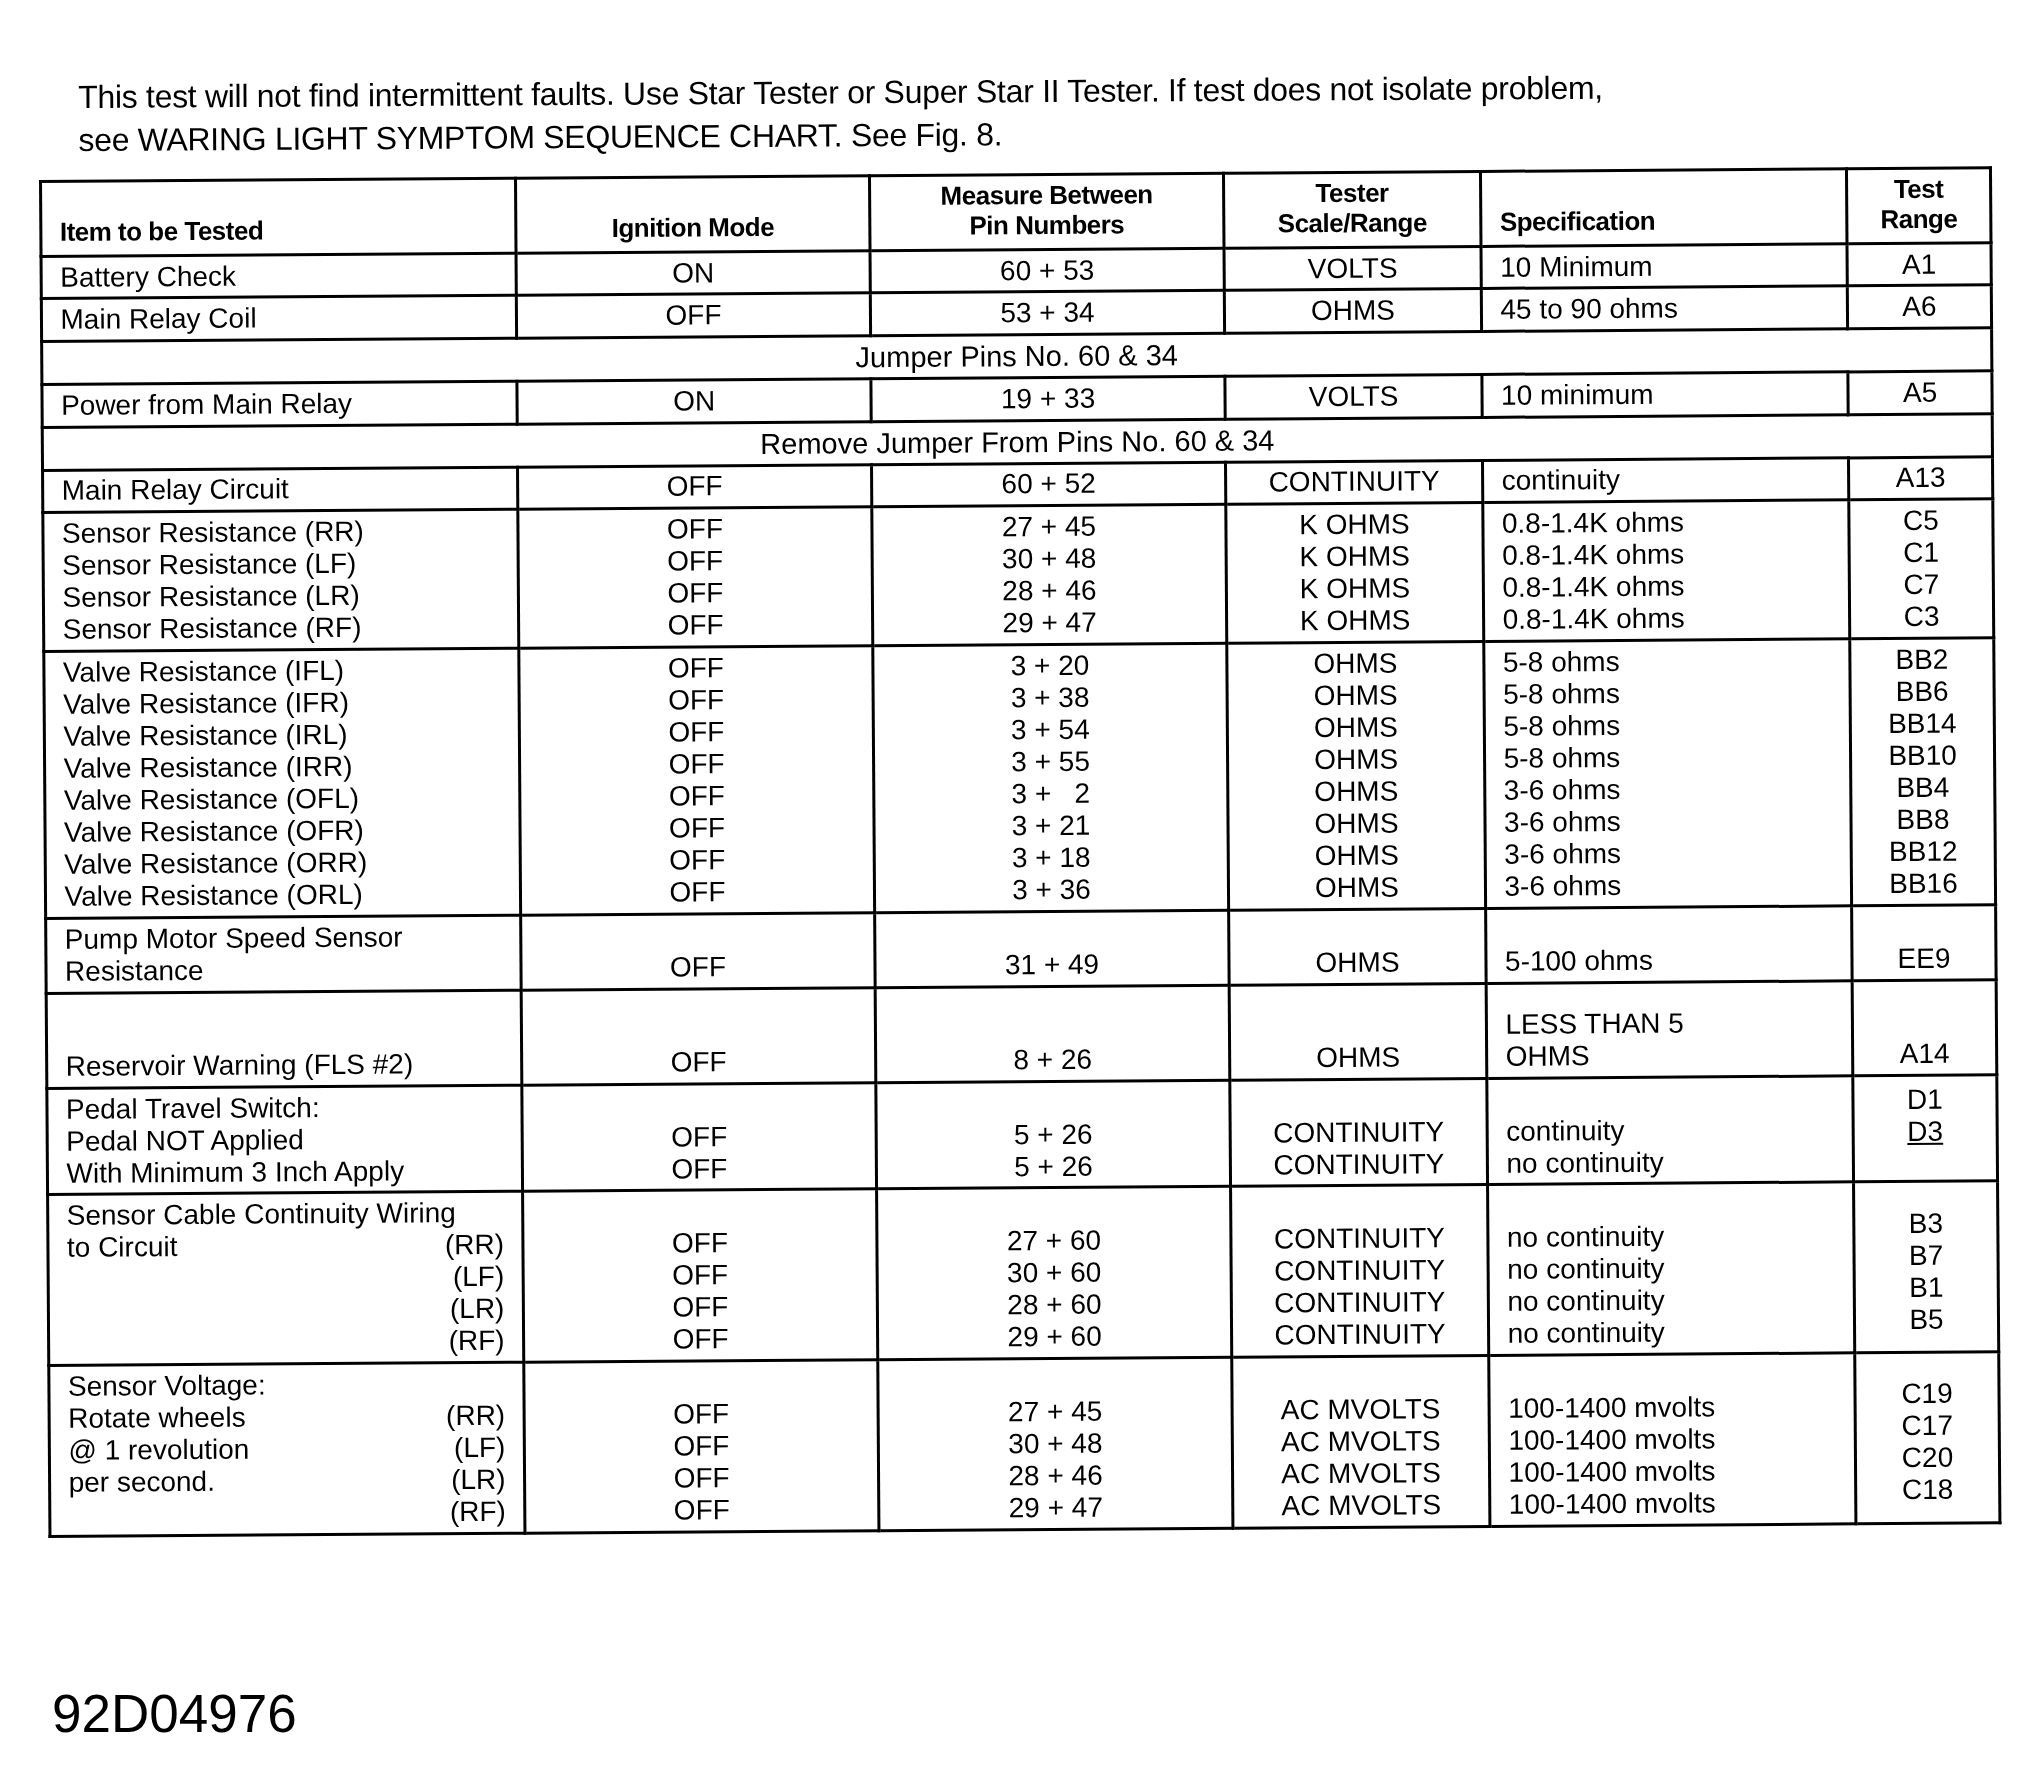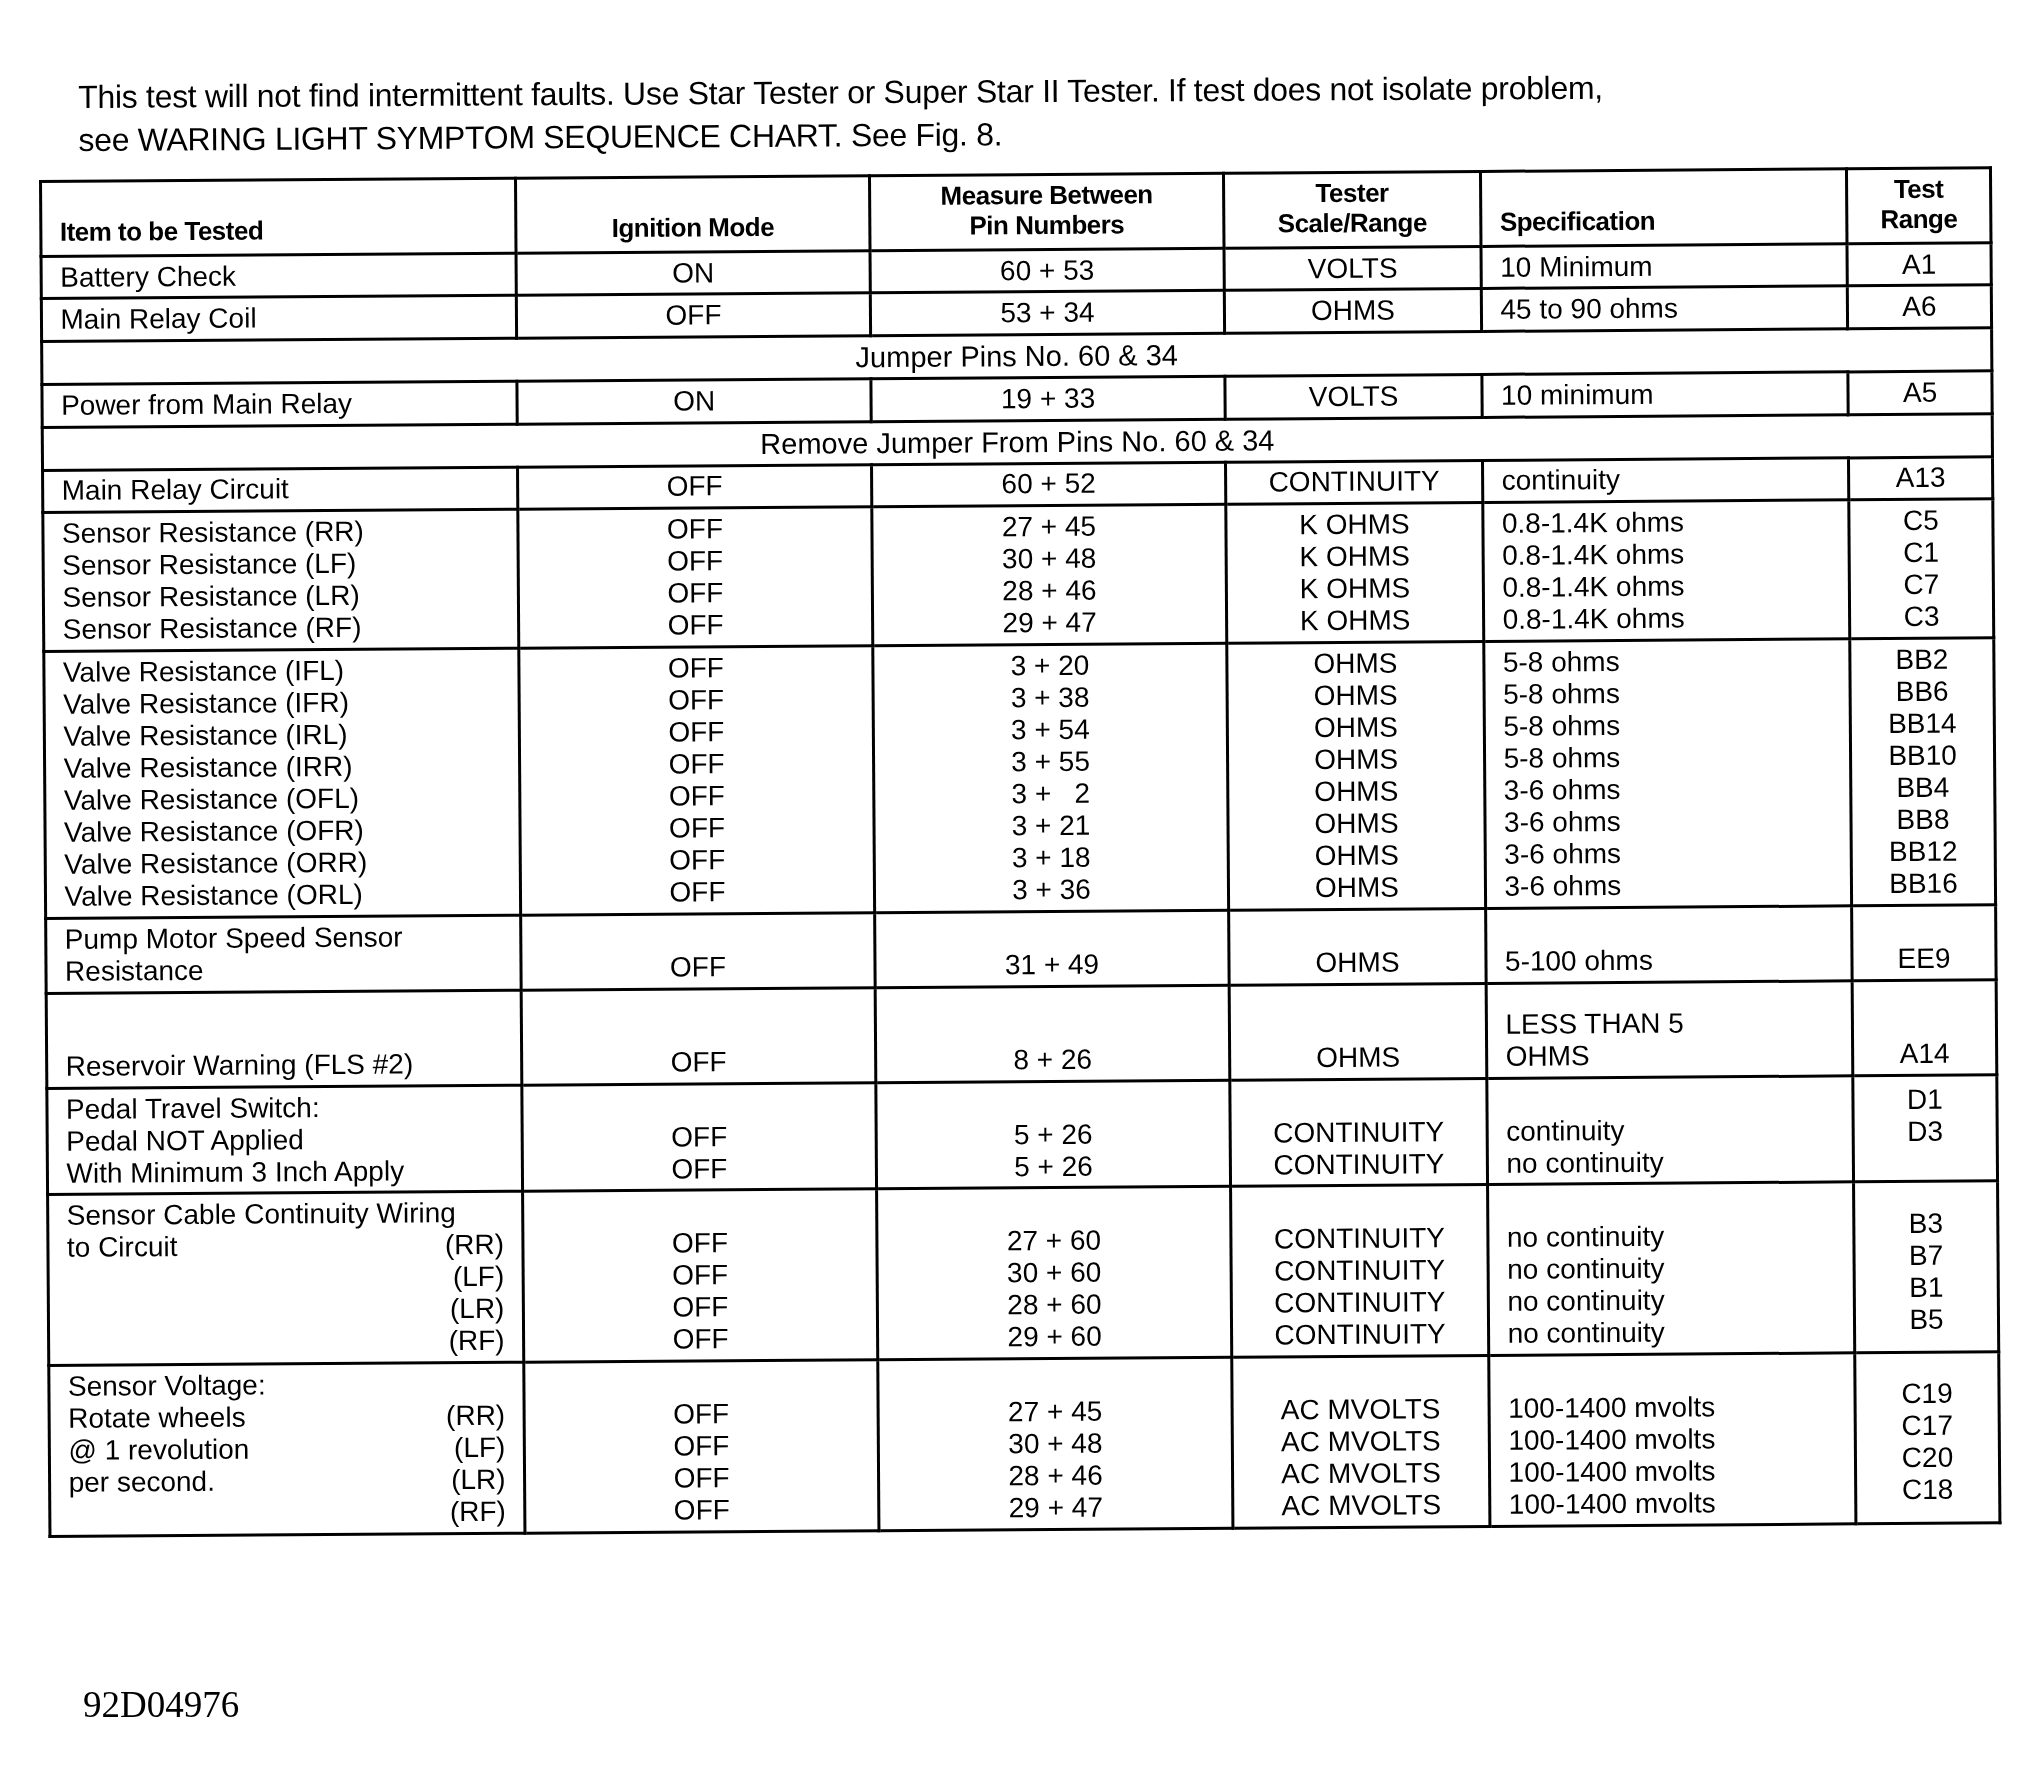--- a/index.html
+++ b/index.html
@@ -33,24 +33,24 @@
   col.c5 { width: 366px; }
   col.c6 { width: 144px; }
   .left { text-align: left; }
   .center { text-align: center; }
   .note-row td { text-align: center; padding: 9.7px 0 7.8px 0; font-size: 29px; }
   .line { display: block; white-space: nowrap; }
   .multi td { vertical-align: bottom; padding-top: 13.6px; padding-bottom: 7.8px; }
   .subline { display: flex; justify-content: space-between; white-space: nowrap; }
   .caption {
     position: absolute; left: 52px; top: 1683px;
-    font-family: Liberation Serif, serif; font-size: 37px; margin-left: 31px;
+    font-family: Liberation Sans, sans-serif; font-size: 53px;
   }
   .hdr-left { text-align: left; }
-  .underline-tick { }
+  .underline-tick { text-decoration: underline; }
 </style>
 </head>
 <body>
 
 <div class="intro">
   <div>This test will not find intermittent faults. Use Star Tester or Super Star II Tester. If test does not isolate problem,</div>
   <div>see WARING LIGHT SYMPTOM SEQUENCE CHART. See Fig. 8.</div>
 </div>
 
 <table class="spec">

